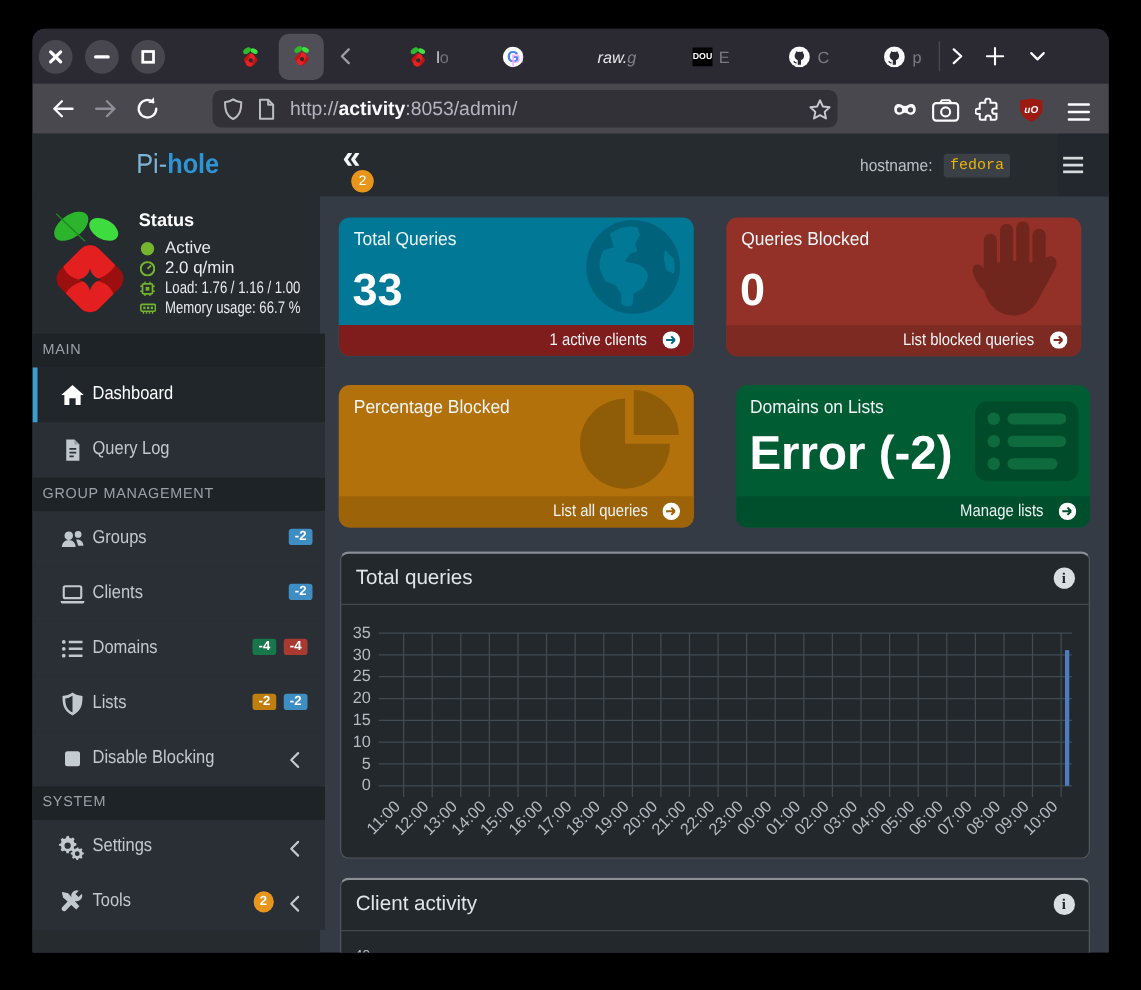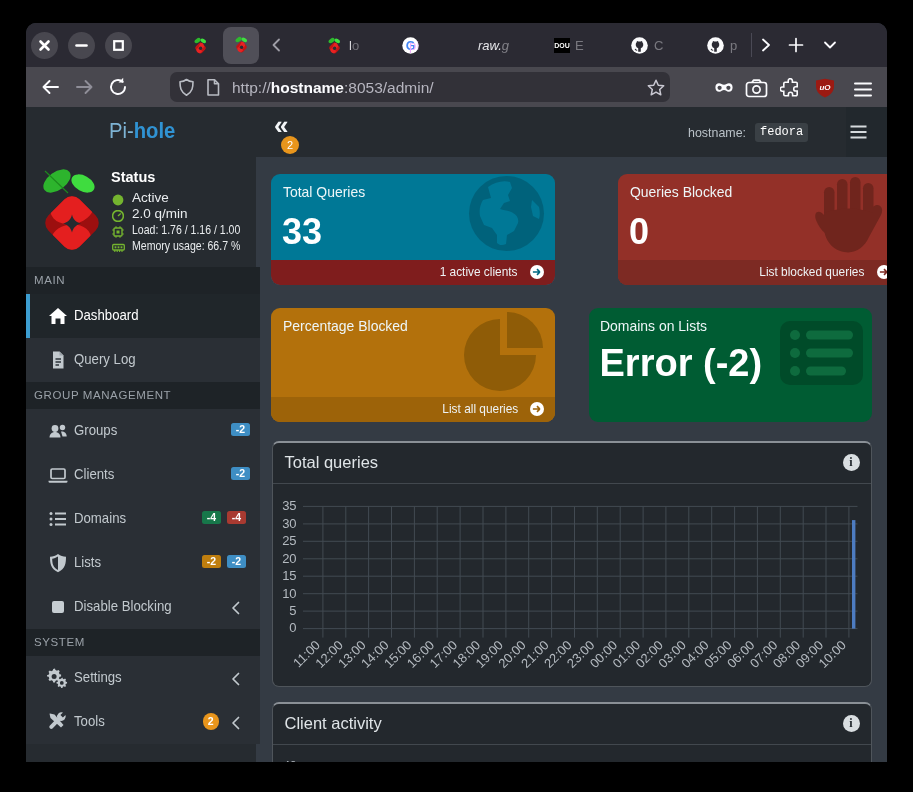--- a/index.html
+++ b/index.html
@@ -129,21 +129,21 @@
         <path d="M16.2 1.8 L16.2 6.4 L11.6 6.4 Z" fill="#fbfbfe"></path>
       </svg></div>
   <div id="urlbar"></div>
   <div class="abs" style="left:150px; top:54px;"><svg width="21" height="21">
         <path d="M10.5 2.5 C12.5 4 14.5 4.6 17 4.8 C17 10 16.5 15 10.5 18.2 C4.5 15 4 10 4 4.8 C6.5 4.6 8.5 4 10.5 2.5 Z" fill="none" stroke="#b9bcc3" stroke-width="1.6" stroke-linejoin="round"></path>
       </svg></div>
   <div class="abs" style="left:177px; top:54px;"><svg width="20" height="21">
         <path d="M5 2.8 H11.5 L15.5 6.8 V18 H5 Z" fill="none" stroke="#b9bcc3" stroke-width="1.6" stroke-linejoin="round"></path>
         <path d="M11.5 2.8 V6.8 H15.5" fill="none" stroke="#b9bcc3" stroke-width="1.6" stroke-linejoin="round"></path>
       </svg></div>
-  <div class="abs" style="left:206px; top:56px; font-size:15.5px; color:#b6b5bf;">http://<b style="color:#fbfbfe; font-weight:bold;">hostname</b>:8053/admin/</div>
+  <div class="abs" style="left:206px; top:56px; font-size:15.5px; color:#b6b5bf;">http://<b style="color:#fbfbfe; font-weight:bold;">activity</b>:8053/admin/</div>
   <div class="abs" style="left:619px; top:54px;"><svg width="22" height="22">
         <path d="M11 3.2 L13.3 8.2 L18.7 8.8 L14.7 12.5 L15.8 17.8 L11 15.1 L6.2 17.8 L7.3 12.5 L3.3 8.8 L8.7 8.2 Z" fill="none" stroke="#c9c8d2" stroke-width="1.5" stroke-linejoin="round"></path>
       </svg></div>
   <div class="abs" style="left:685px; top:55px;"><svg width="26" height="20">
         <path d="M8 5.2 c2 0 3 1.6 5 1.6 s3-1.6 5-1.6 s3.6 1.3 3.6 4.2 c0 2.6-1.5 4.4-3.8 4.4 c-2.2 0-3.2-1.7-4.8-1.7 s-2.6 1.7-4.8 1.7 c-2.3 0-3.8-1.8-3.8-4.4 c0-2.9 1.6-4.2 3.6-4.2z" fill="#fbfbfe"></path>
         <circle cx="8.6" cy="9.8" r="2.1" fill="#49484f"></circle>
         <circle cx="17.4" cy="9.8" r="2.1" fill="#49484f"></circle>
       </svg></div>
   <div class="abs" style="left:719px; top:56px;"><svg width="24" height="19">
         <rect x="1.5" y="3.5" width="20" height="14" rx="2.5" fill="none" stroke="#fbfbfe" stroke-width="1.7"></rect>
@@ -297,42 +297,42 @@
           <path d="M2.8 8 V10 M5.2 8 V10 M7.6 8 V10 M10 8 V10" stroke="#74b42f" stroke-width="1.1"></path>
           <rect x="2.6" y="4.3" width="1.8" height="2" fill="#74b42f"></rect>
           <rect x="5.6" y="4.3" width="1.8" height="2" fill="#74b42f"></rect>
           <rect x="8.6" y="4.3" width="1.8" height="2" fill="#74b42f"></rect>
         </svg></div>
     <div class="abs" style="left:106px; top:131px; font-size:13.5px; color:#e9ecee; transform:scaleX(0.78); transform-origin:left top; white-space:nowrap;">Memory usage: 66.7 %</div>
 
     <div class="abs" style="left:248px; top:3px; font-size:26px; font-weight:bold; color:#f4f6f8;">«</div>
     <div class="abs" style="left:255px; top:29px; width:18px; height:18px; border-radius:50%; background:#e8951c; color:#fff; font-size:11px; text-align:center; line-height:18px;">2</div>
     <div class="abs" style="left:662px; top:18px; font-size:13.5px; color:#bac2c8; transform:scaleX(0.92); transform-origin:left top;">hostname:</div>
-    <div class="abs" style="left:729px; top:16px; height:19px; padding:0 5px; background:#3a4045; border-radius:3px; font-family:'Liberation Mono',monospace; font-size:12px; line-height:19px; color:#ffffff;">fedora</div>
+    <div class="abs" style="left:729px; top:16px; height:19px; padding:0 5px; background:#3a4045; border-radius:3px; font-family:'Liberation Mono',monospace; font-size:12px; line-height:19px; color:#eab308;">fedora</div>
     <div class="abs" style="left:824px; top:18px;"><svg width="17" height="14">
           <path d="M0.5 1.5 H16.5 M0.5 7 H16.5 M0.5 12.5 H16.5" stroke="#d6dadd" stroke-width="2.2"></path>
         </svg></div>
 
     <div class="card" id="c1" style="left:245px; top:66.5px; width:284px; height:111px; background:#007896;">
       <svg class="cicon" style="right:10px; top:1px;" width="77" height="77" viewBox="0 0 77 77">
         <circle cx="38.5" cy="38.5" r="37.5" fill="#00627b"></circle>
         <path d="M20 12 c7-5 15-7 22-5 l2 6 l-4 7 l2 6 l-6 2 l-4 6 c4 2 9 1 13 4 c4 2 6 6 5 10 l-4 8 l-7 4 l-1 9 c-4 2-7 1-9-1 l0-8 l-5-7 l-8-3 l-4-9 c-1-6 0-11 3-16 l8-2 z" fill="#007896"></path>
         <path d="M64 25 l7 7 c1 4 1 9 0 12 l-6-3 l-2-9 z" fill="#007896"></path>
       </svg>
       <div class="ttl">Total Queries</div>
       <div class="big">33</div>
       <div class="foot" style="background:#7f1d1d;">
           <span>1 active clients</span>
         <svg class="fa" viewBox="0 0 17 17">
             <circle cx="8.5" cy="8.5" r="8.5" fill="#fff"></circle>
             <path d="M3.5 8.5 H12 M12 8.5 L8.5 5 M12 8.5 L8.5 12" stroke="#006883" stroke-width="2" fill="none"></path>
           </svg>
         </div>
     </div>
-    <div class="card" id="c2" style="left:592px; top:66.5px; width:283.5px; height:111px; background:#933028;">
+    <div class="card" id="c2" style="left:555px; top:66.5px; width:283.5px; height:111px; background:#933028;">
       <svg class="cicon" style="right:14px; top:3px;" width="75" height="80" viewBox="0 0 75 80">
         <g fill="#70251d">
             <rect x="11" y="10" width="10.5" height="34" rx="5.2"></rect>
             <rect x="24" y="2" width="10.5" height="40" rx="5.2"></rect>
             <rect x="37" y="0" width="10.5" height="40" rx="5.2"></rect>
             <rect x="50" y="6" width="10.5" height="36" rx="5.2"></rect>
             <path d="M60 30 c5-5 12 0 8 8 L56 60 C51 71 42 77 31 75 C19 73 11 62 11 50 V36 c15-6 35-6 49 0 z"></path>
             <path d="M12 39 C6 31 0 35 3 43 c2 5 5 10 9 13 z"></path>
           </g>
       </svg>
@@ -367,20 +367,27 @@
             <circle cx="15" cy="14" r="5"></circle>
             <circle cx="15" cy="32" r="5"></circle>
             <circle cx="15" cy="50" r="5"></circle>
             <rect x="26" y="9.5" width="47" height="9" rx="4.5"></rect>
             <rect x="26" y="27.5" width="47" height="9" rx="4.5"></rect>
             <rect x="26" y="45.5" width="40" height="9" rx="4.5"></rect>
           </g>
       </svg>
       <div class="ttl">Domains on Lists</div>
       <div class="big" style="top:34.5px; font-size:38px; white-space:nowrap;">Error (-2)</div>
+      <div class="foot" style="background:#004f2c;">
+          <span>Manage lists</span>
+        <svg class="fa" viewBox="0 0 17 17">
+            <circle cx="8.5" cy="8.5" r="8.5" fill="#fff"></circle>
+            <path d="M3.5 8.5 H12 M12 8.5 L8.5 5 M12 8.5 L8.5 12" stroke="#004f2c" stroke-width="2" fill="none"></path>
+          </svg>
+        </div>
     </div>
 
     <div class="panel" id="p1" style="left:245.5px; top:334px; width:600px; height:246px;">
       <div class="phdr" style="height:41px;">
           <span class="t">Total queries</span>
           <span class="info">i</span>
         </div>
       <svg class="abs" style="left:0; top:39px;" width="598" height="205" viewBox="0 0 598 205" id="chart">
           <line x1="30.0" y1="24.4" x2="584.5" y2="24.4" stroke="#424a52" stroke-width="1"></line>
           <text x="23.6" y="28.2" text-anchor="end" font-size="13" fill="#b4bac0" font-family="Liberation Sans">35</text>

